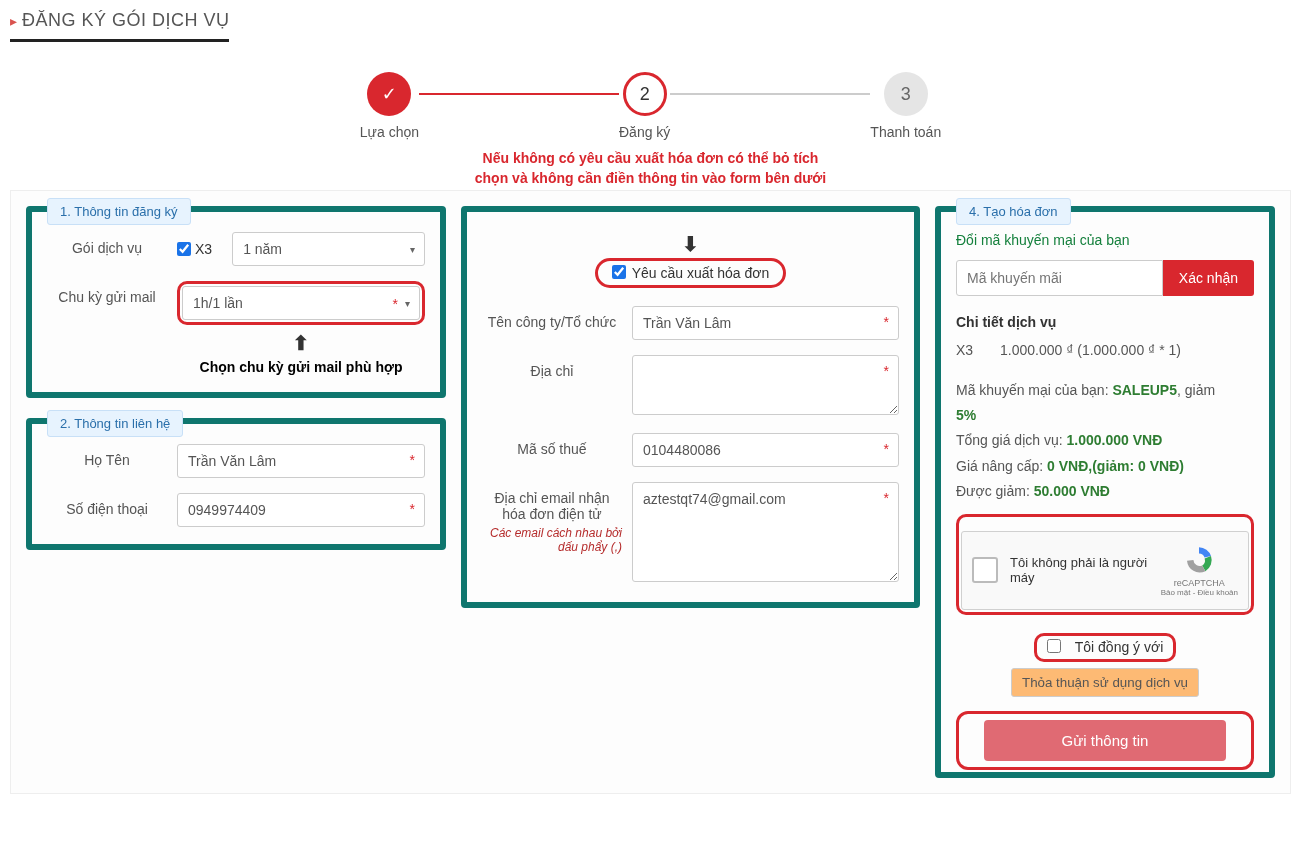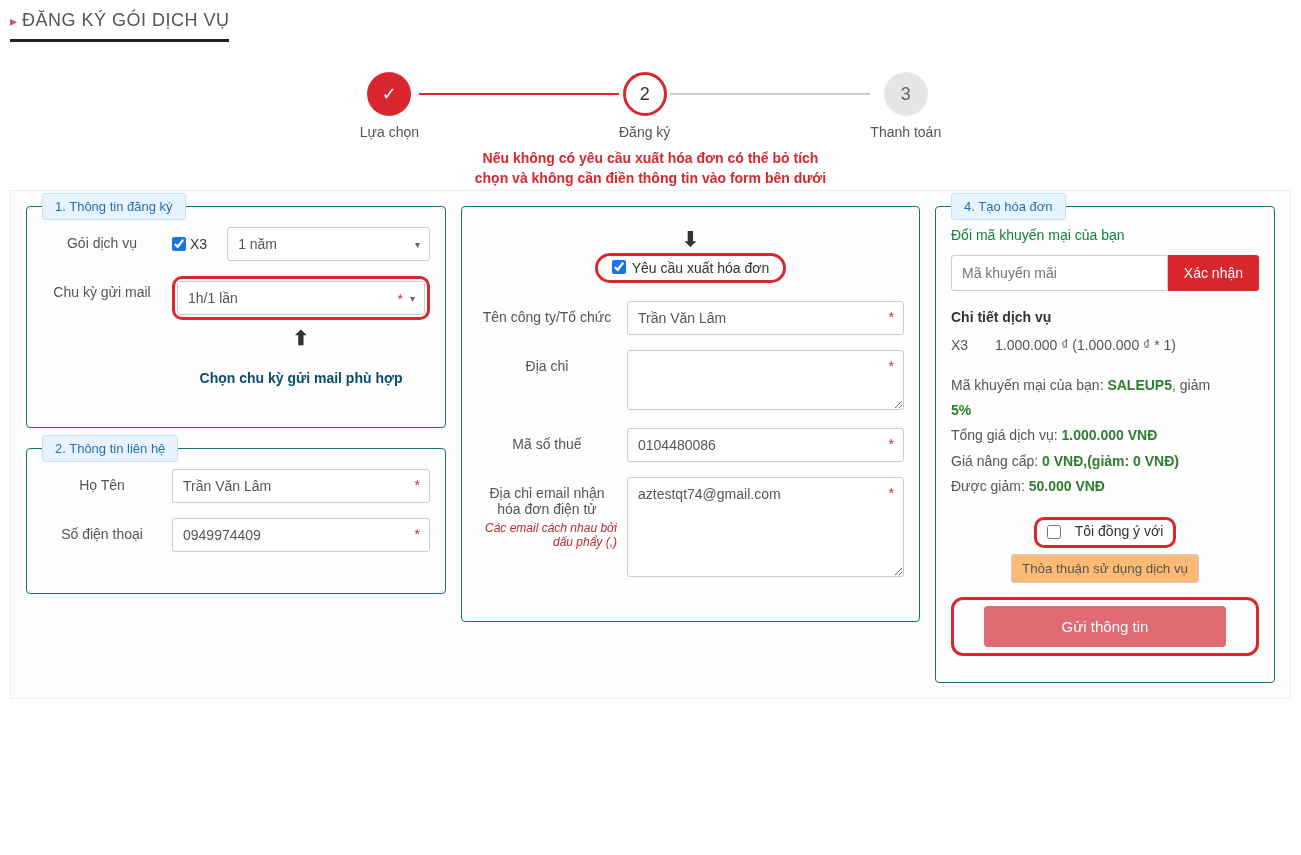--- a/index.html
+++ b/index.html
@@ -19,41 +19,41 @@
 .step-line.gray { background: #ccc; }
 
 .note-red { color: #d9272e; font-weight: 600; text-align: center; margin: 4px 0; }
 
 .main-grid { display: flex; gap: 15px; padding: 15px; background: #fdfdfd; border: 1px solid #eee; }
 .col { display: flex; flex-direction: column; gap: 20px; }
 .col1 { width: 420px; }
 .col2 { flex: 1; }
 .col3 { width: 340px; }
 
-.panel { border: 1px solid #0f766e; border-radius: 4px; padding: 20px 15px 26px; position: relative; }
+.panel { border: 6px solid #0f766e; border-radius: 4px; padding: 20px 15px 2px; position: relative; }
 .panel-title { position: absolute; top: -14px; left: 15px; background: #e7f3fe; border: 1px solid #c8e0f7; border-radius: 3px; padding: 5px 12px; color: #2a6faa; font-size: 13px; }
 
 .form-row { display: flex; align-items: flex-start; margin-bottom: 15px; gap: 10px; }
 .form-row label.lbl { width: 120px; text-align: center; padding-top: 8px; color: #555; }
 .form-row .ctrl { flex: 1; position: relative; }
 
 .input, select, textarea { width: 100%; border: 1px solid #ccc; border-radius: 3px; padding: 8px 10px; font-size: 14px; font-family: inherit; color: #555; }
 select { appearance: none; background: #fff; }
 .select-wrap { position: relative; }
 .select-wrap::after { content: "▾"; position: absolute; right: 10px; top: 50%; transform: translateY(-50%); color: #666; font-size: 10px; }
 textarea { resize: both; min-height: 60px; }
 .star { color: #d9272e; position: absolute; right: 22px; top: 10px; }
 .star2 { color: #d9272e; position: absolute; right: 10px; top: 8px; }
 
 .highlight-red { border: 3px solid #d9272e; border-radius: 12px; padding: 2px; }
 .highlight-red.rounded-pill { border-radius: 20px; }
 
 .arrow-down { font-size: 20px; font-weight: bold; }
 
-.annot-red { color: #0c4a6e; font-weight: 600; text-align: center; margin-top: 20px; }
+.annot-red { color: #000000; font-weight: 600; text-align: center; margin-top: 4px; }
 
 .email-hint { color: #b52c2c; font-style: italic; font-size: 12px; text-align: right; display: block; margin-top: 4px; }
 
 .promo-row { display: flex; gap: 0; margin: 12px 0 18px; }
 .promo-row .input { border-radius: 3px 0 0 3px; }
 .btn-red { background: #d9272e; color: #fff; border: none; padding: 10px 16px; border-radius: 0 3px 3px 0; cursor: pointer; font-size: 14px; white-space: nowrap; }
 
 .section-title { font-weight: 600; color: #333; margin: 10px 0 12px; }
 .detail-row { display: flex; gap: 14px; color: #555; margin-bottom: 8px; }
 .detail-row .dlabel { width: 30px; }
@@ -62,21 +62,21 @@
 .summary b.green { color: #2e7d32; font-weight: 700; }
 
 .recaptcha { border: 1px solid #d0d0d0; border-radius: 3px; background: #f9f9f9; padding: 12px 10px; display: flex; align-items: center; gap: 12px; margin-top: 12px; }
 .recaptcha .box { width: 26px; height: 26px; border: 2px solid #bbb; border-radius: 3px; background: #fff; }
 .recaptcha .txt { flex: 1; font-size: 13px; color: #333; }
 .recaptcha .logo { text-align: center; font-size: 9px; color: #777; }
 .recaptcha .logo svg { width: 32px; height: 32px; }
 .recaptcha .logo .sub { font-size: 8px; }
 
 .agree-wrap { text-align: center; margin-top: 18px; }
-.agree-line { display: inline-flex; align-items: flex-end; gap: 14px; }
+.agree-line { display: inline-flex; align-items: flex-start; gap: 14px; }
 .tos-btn { display: inline-block; border: 1px solid #ccc; border-radius: 3px; padding: 6px 10px; margin-top: 6px; color: #555; background: #fdba74; }
 
 .btn-submit { background: #e06a73; color: #fff; border: none; border-radius: 4px; padding: 12px 40px; font-size: 15px; cursor: pointer; display: block; margin: 18px auto 0; width: 242px; }
 
 input[type=checkbox] { width: 14px; height: 14px; accent-color: #1a73e8; }
 </style>
 </head>
 <body>
 
 
@@ -236,20 +236,35 @@
       <div class="summary">
         <div>
           <span>Mã khuyến mại của bạn: </span><b class="green">SALEUP5</b><span>, giảm </span><br>
           <b class="green">5%</b>
         </div>
         <div><span>Tổng giá dịch vụ: </span><b class="green">1.000.000 VNĐ</b></div>
         <div><span>Giá nâng cấp: </span><b class="green">0 VNĐ,(giảm: 0 VNĐ)</b></div>
         <div><span>Được giảm: </span><b class="green">50.000 VNĐ</b></div>
       </div>
 
+      <div class="highlight-red" style="border-radius:10px; margin-top:10px;">
+        <div class="recaptcha">
+          <div class="box"></div>
+          <div class="txt">Tôi không phải là người máy</div>
+          <div class="logo">
+            <svg viewBox="0 0 40 40">
+                <path fill="#4285f4" d="M20 4a16 16 0 0 1 15 11l-8 2a8 8 0 0 0-7-5z"></path>
+                <path fill="#34a853" d="M35 15a16 16 0 0 1-7 19l-4-7a8 8 0 0 0 3-9z"></path>
+                <path fill="#a0a0a0" d="M28 34a16 16 0 0 1-23-13l8-1a8 8 0 0 0 11 7z"></path>
+              </svg>
+            <div>reCAPTCHA</div>
+            <div class="sub">Bảo mật - Điều khoản</div>
+          </div>
+        </div>
+      </div>
 
       <div class="agree-wrap">
         <span class="highlight-red" style="display:inline-block; border-radius:10px; padding:3px 10px;">
           <span class="agree-line">
             <input type="checkbox" style="">
             <span>Tôi đồng ý với</span>
           </span>
         </span>
         <br>
         <button class="tos-btn">Thỏa thuận sử dụng dịch vụ</button>

